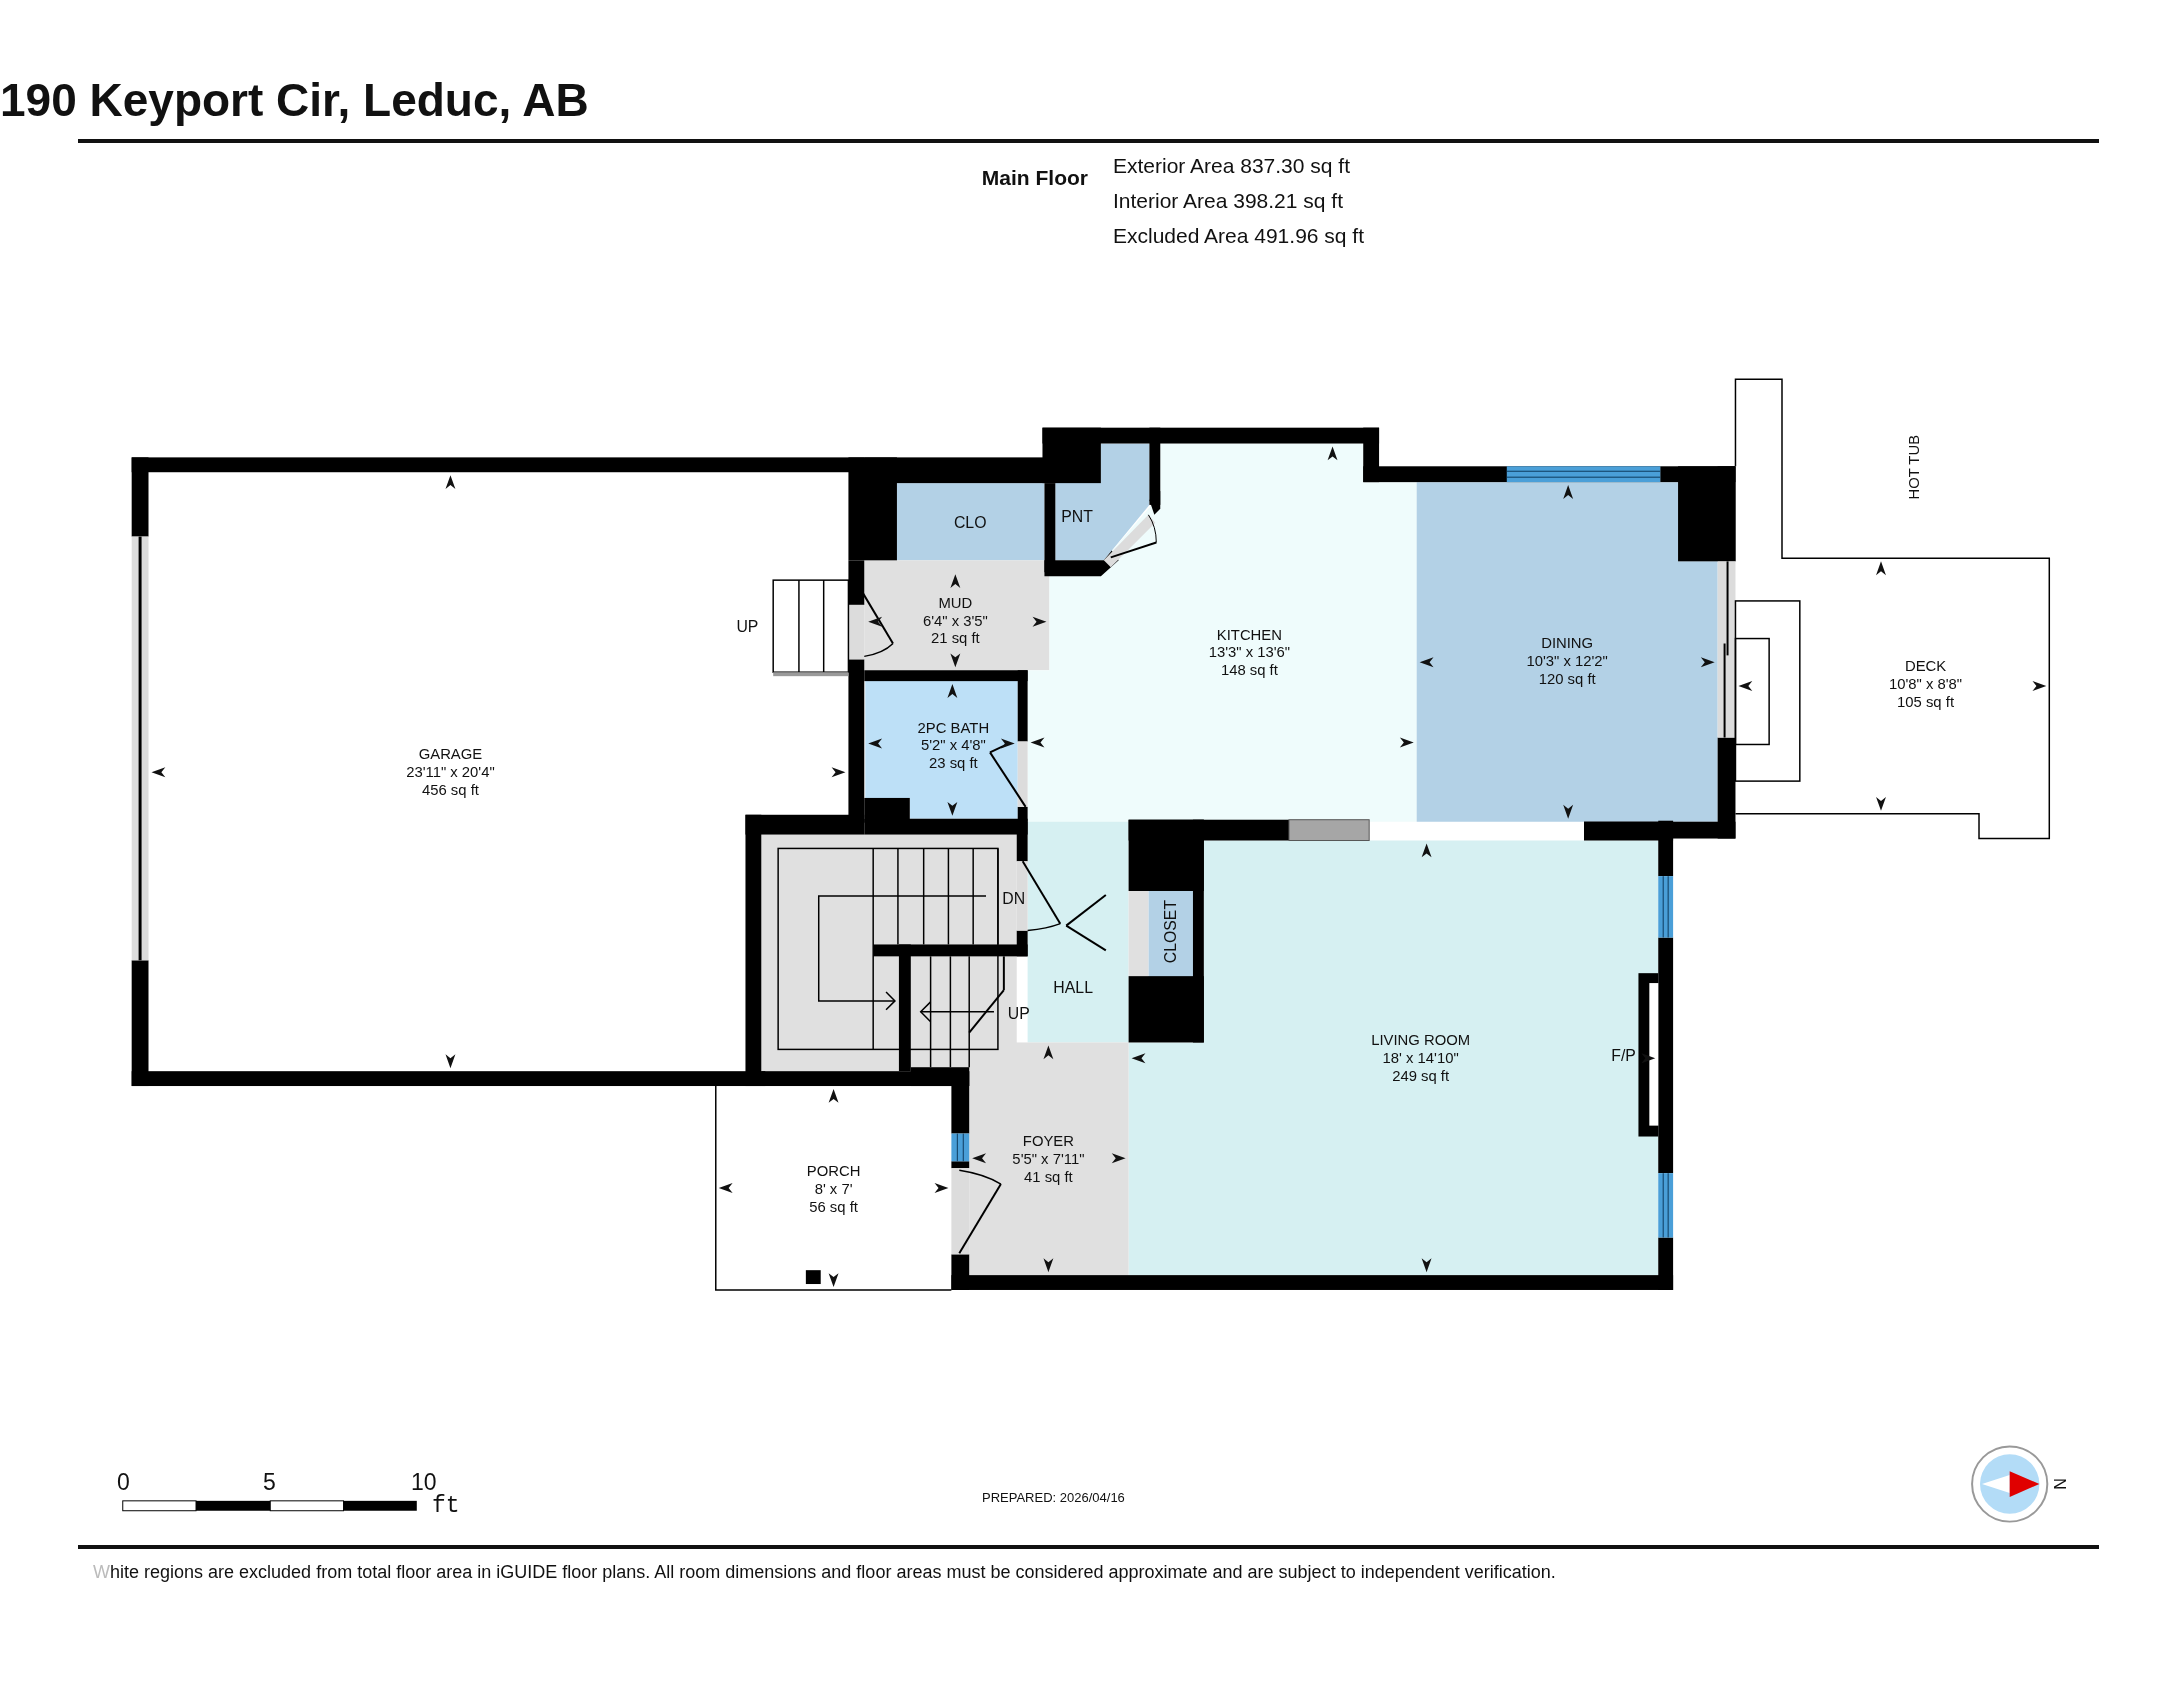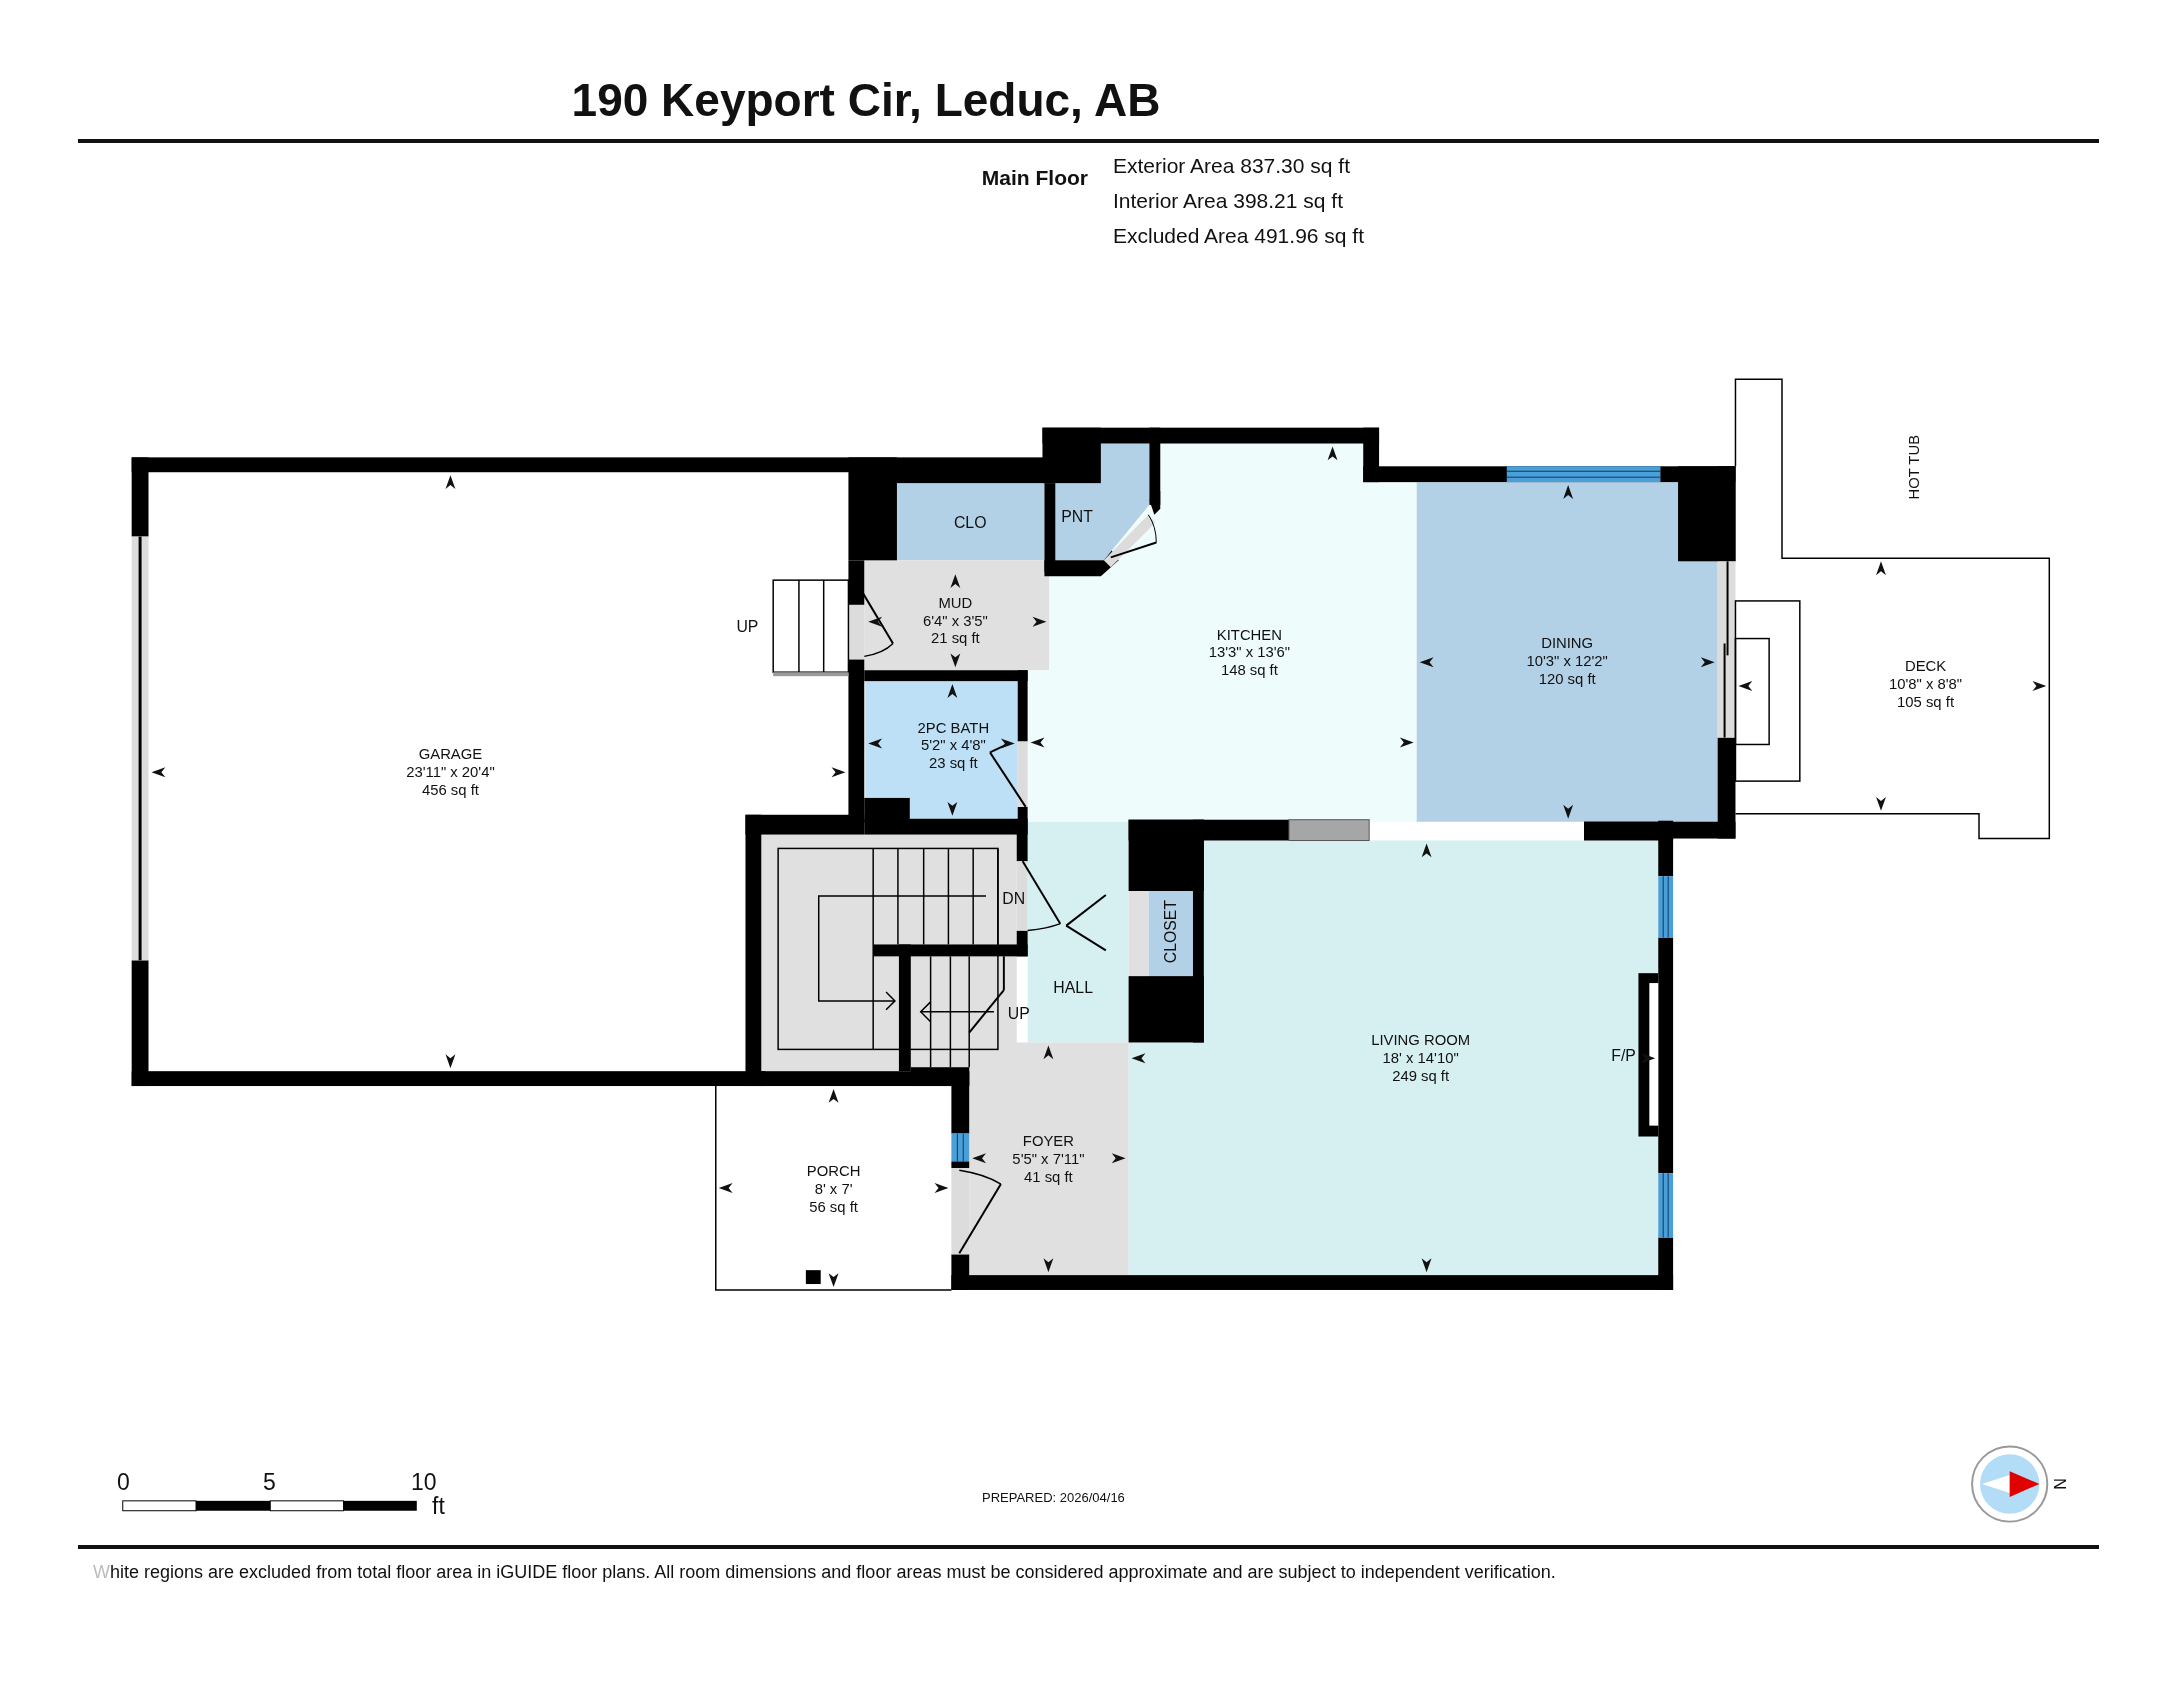--- a/index.html
+++ b/index.html
@@ -1,18 +1,18 @@
 <!DOCTYPE html>
 <html><head>
 <meta charset="utf-8">
 <style>
   html, body { margin:0; padding:0; background:#ffffff; }
   body { width:2178px; height:1683px; position:relative; overflow:hidden; font-family:"Liberation Sans", sans-serif; color:#111; }
   .abs { position:absolute; }
-  #title { left:0; width:1732px; top:73px; text-align:center; font-weight:bold; font-size:46px; line-height:55px; color:#111; }
+  #title { left:0; width:1732px; top:73px; font-weight:bold; font-size:46px; line-height:55px; color:#111; }
   .hr { position:absolute; left:78px; width:2021px; height:4px; background:#111; }
   #floor-label { right:1090px; top:166px; font-weight:bold; font-size:21px; }
   .area-line { left:1113px; font-size:21px; }
   svg#plan { position:absolute; left:0; top:0; }
   .rl { font-family:"Liberation Sans", sans-serif; font-size:15px; fill:#111; text-anchor:middle; }
   .sl { font-family:"Liberation Sans", sans-serif; font-size:16px; fill:#111; text-anchor:middle; }
   #scale-labels span { position:absolute; font-size:23px; }
   #prepared { left:982px; top:1490px; font-size:13px; }
   #footer-note { left:85px; top:1562px; font-size:18px; color:#111; white-space:nowrap;margin-left:8px; }
   #footer-note .w { color:#bbb; }
@@ -307,21 +307,21 @@
     <polygon points="2002,1499 2030,1490 2030,1508" fill="#fff"></polygon>
     <polygon points="2030,1486 2060,1499 2030,1512" fill="#e00000"></polygon>
     <text x="2080" y="1499" font-family="Liberation Sans, sans-serif" font-size="16" fill="#111" text-anchor="middle" transform="rotate(90 2080 1499)" dy="5">N</text>
   </g>
 </svg>
 
 <div id="scale-labels">
   <span style="left:117px; top:1469px;">0</span>
   <span style="left:263px; top:1469px;">5</span>
   <span style="left:411px; top:1469px;">10</span>
-  <span style="left:432px; top:1493px;">ft</span>
+  <span style="left:432px; top:1493px;font-family:Liberation Mono, monospace;">ft</span>
 </div>
 
 <div id="prepared" class="abs">PREPARED: 2026/04/16</div>
 
 <div class="hr" style="top:1545px;"></div>
 
 <div id="footer-note" class="abs"><span class="w">W</span><span>hite regions are excluded from total floor area in iGUIDE floor plans. All room dimensions and floor areas must be considered approximate and are subject to independent verification.</span></div>
 
 
 </body></html>

